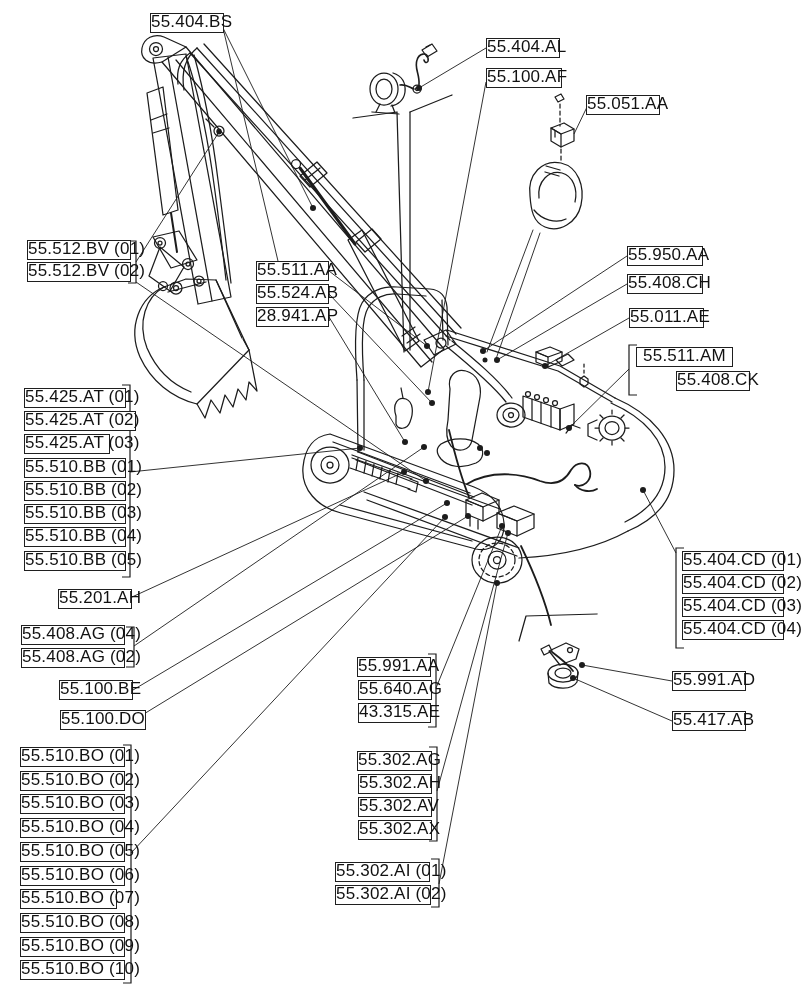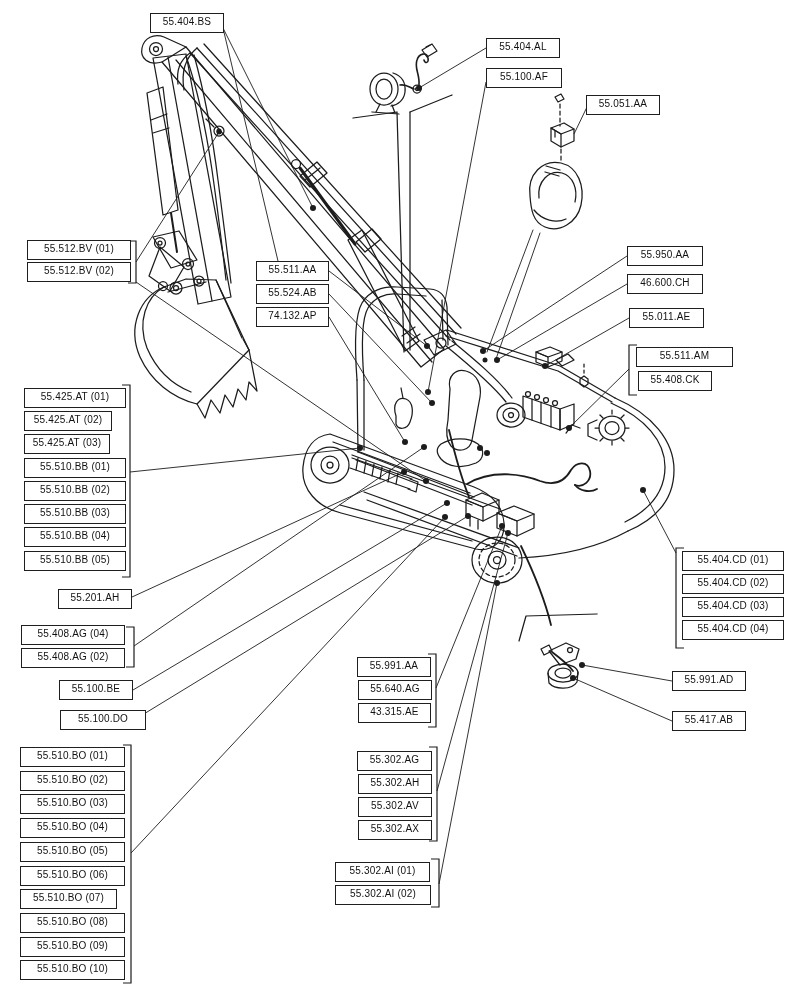--- a/index.html
+++ b/index.html
@@ -1,21 +1,21 @@
 <!DOCTYPE html>
 <html><head>
 <meta charset="utf-8">
 <style>
   html,body{margin:0;padding:0;background:#fff;}
   .stage{position:relative;width:812px;height:1000px;background:#ffffff;
          font-family:"Liberation Sans",sans-serif;overflow:hidden;}
   .art{position:absolute;left:0;top:0;}
   .plabel{position:absolute;box-sizing:border-box;height:20px;
           border:1.6px solid #1f1f1f;background:#ffffff;color:#111;
-          font-size:10px;line-height:16.5px;text-align:center;
+          font-size:17px;line-height:16.5px;text-align:center;
           white-space:nowrap;letter-spacing:.2px;}
 </style>
 </head>
 <body>
 
 <div class="stage">
 
 <svg class="art" width="812" height="1000" viewBox="0 0 812 1000">
 
   <g stroke="#1c1c1c" fill="none" stroke-width="1.25" stroke-linecap="round" stroke-linejoin="round">
@@ -313,28 +313,28 @@
 </svg>
 
   <div class="plabel" style="left:150px;top:13px;width:74px">55.404.BS</div>
   <div class="plabel" style="left:486px;top:38px;width:74px">55.404.AL</div>
   <div class="plabel" style="left:486px;top:68px;width:76px">55.100.AF</div>
   <div class="plabel" style="left:586px;top:95px;width:74px">55.051.AA</div>
   <div class="plabel" style="left:27px;top:240px;width:104px">55.512.BV (01)</div>
   <div class="plabel" style="left:27px;top:262px;width:104px">55.512.BV (02)</div>
   <div class="plabel" style="left:256px;top:261px;width:73px">55.511.AA</div>
   <div class="plabel" style="left:256px;top:284px;width:73px">55.524.AB</div>
-  <div class="plabel" style="left:256px;top:307px;width:73px">74.132.AP</div>
+  <div class="plabel" style="left:256px;top:307px;width:73px">28.941.AP</div>
   <div class="plabel" style="left:627px;top:246px;width:76px">55.950.AA</div>
-  <div class="plabel" style="left:627px;top:274px;width:76px">46.600.CH</div>
+  <div class="plabel" style="left:627px;top:274px;width:76px">55.408.CH</div>
   <div class="plabel" style="left:629px;top:308px;width:75px">55.011.AE</div>
   <div class="plabel" style="left:636px;top:347px;width:97px">55.511.AM</div>
-  <div class="plabel" style="left:638px;top:371px;width:74px">55.408.CK</div>
+  <div class="plabel" style="left:676px;top:371px;width:74px">55.408.CK</div>
   <div class="plabel" style="left:24px;top:388px;width:102px">55.425.AT (01)</div>
-  <div class="plabel" style="left:24px;top:411px;width:88px">55.425.AT (02)</div>
+  <div class="plabel" style="left:24px;top:411px;width:112px">55.425.AT (02)</div>
   <div class="plabel" style="left:24px;top:434px;width:86px">55.425.AT (03)</div>
   <div class="plabel" style="left:24px;top:458px;width:102px">55.510.BB (01)</div>
   <div class="plabel" style="left:24px;top:481px;width:102px">55.510.BB (02)</div>
   <div class="plabel" style="left:24px;top:504px;width:102px">55.510.BB (03)</div>
   <div class="plabel" style="left:24px;top:527px;width:102px">55.510.BB (04)</div>
   <div class="plabel" style="left:24px;top:551px;width:102px">55.510.BB (05)</div>
   <div class="plabel" style="left:58px;top:589px;width:74px">55.201.AH</div>
   <div class="plabel" style="left:21px;top:625px;width:104px">55.408.AG (04)</div>
   <div class="plabel" style="left:21px;top:648px;width:104px">55.408.AG (02)</div>
   <div class="plabel" style="left:59px;top:680px;width:74px">55.100.BE</div>

